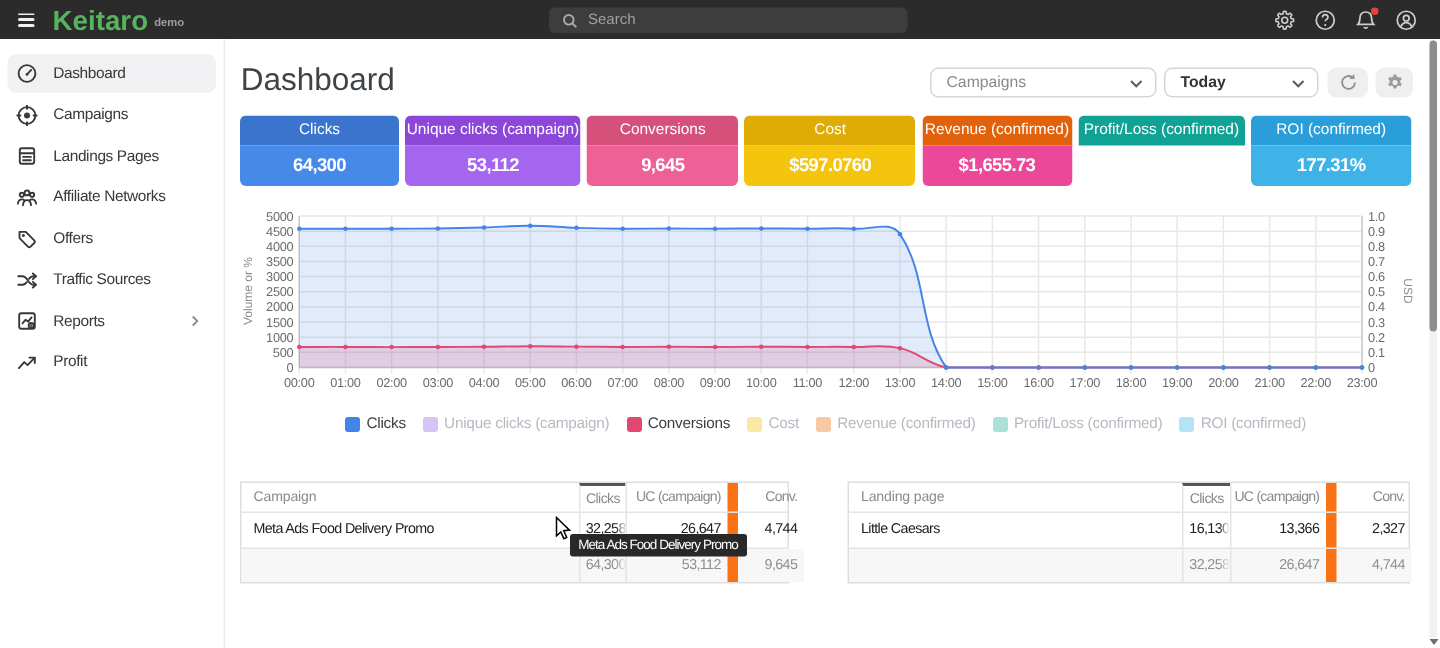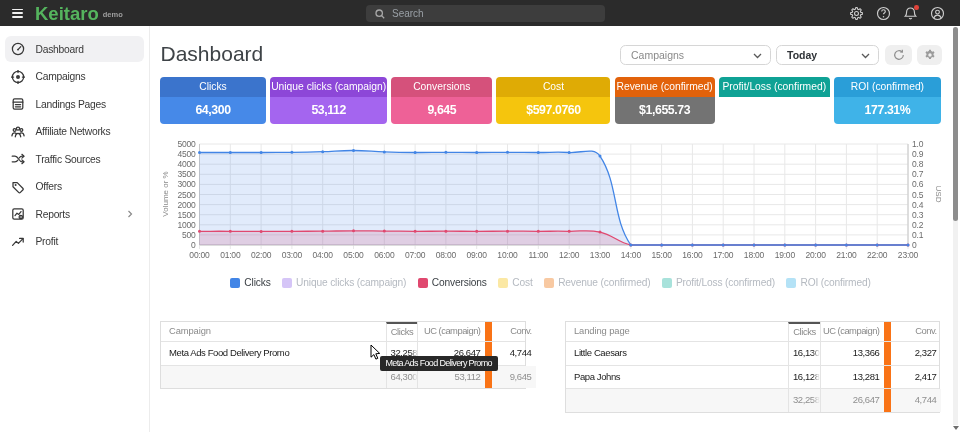--- a/index.html
+++ b/index.html
@@ -118,34 +118,34 @@
         <circle cx="10.4" cy="4.9" r="1.4"></circle>
         <circle cx="7" cy="3.6" r="1.6"></circle>
         <path d="M0.9 10.8c.3-1.9 1.4-2.9 2.7-2.9.8 0 1.4.3 1.9.8"></path>
         <path d="M13.1 10.8c-.3-1.9-1.4-2.9-2.7-2.9-.8 0-1.4.3-1.9.8"></path>
         <path d="M4.3 11.8c.2-2.1 1.3-3.4 2.7-3.4s2.5 1.3 2.7 3.4"></path>
       </svg>
       <span>Affiliate Networks</span>
     </div>
     <div class="mi">
       <svg width="14" height="14" viewBox="0 0 14 14" fill="none" stroke="#373737" stroke-width="1.25" stroke-linecap="round" stroke-linejoin="round">
+        <path d="M2 2.6h4.2l5.6 5.6c.5.5.5 1.3 0 1.8l-2.4 2.4c-.5.5-1.3.5-1.8 0L2 6.8z"></path>
+        <circle cx="4.6" cy="5" r="1" fill="#3c3c3c" stroke="none"></circle>
+      </svg>
+      <span>Offers</span>
+    </div>
+    <div class="mi">
+      <svg width="14" height="14" viewBox="0 0 14 14" fill="none" stroke="#373737" stroke-width="1.25" stroke-linecap="round" stroke-linejoin="round">
         <path d="M1.2 4.2h2.8c3.6 0 3.6 5.6 7.2 5.6h1.4"></path>
         <path d="M1.2 9.8h2.8c1.3 0 2.2-.7 2.9-1.7"></path>
         <path d="M8.3 5.9c.7-1 1.6-1.7 2.9-1.7h1.4"></path>
         <path d="M10.9 2.3l2.1 1.9-2.1 1.9" fill="none"></path>
         <path d="M10.9 7.9l2.1 1.9-2.1 1.9" fill="none"></path>
       </svg>
       <span>Traffic Sources</span>
-    </div>
-    <div class="mi">
-      <svg width="14" height="14" viewBox="0 0 14 14" fill="none" stroke="#373737" stroke-width="1.25" stroke-linecap="round" stroke-linejoin="round">
-        <path d="M2 2.6h4.2l5.6 5.6c.5.5.5 1.3 0 1.8l-2.4 2.4c-.5.5-1.3.5-1.8 0L2 6.8z"></path>
-        <circle cx="4.6" cy="5" r="1" fill="#3c3c3c" stroke="none"></circle>
-      </svg>
-      <span>Offers</span>
     </div>
     <div class="mi">
       <svg width="14" height="14" viewBox="0 0 14 14" fill="none" stroke="#373737" stroke-width="1.25" stroke-linecap="round" stroke-linejoin="round">
         <rect x="1.8" y="1.8" width="10.4" height="10.4" rx="1.4"></rect>
         <polyline points="4,8.6 6,6.2 7.8,7.4 10,4.6" fill="none"></polyline>
         <circle cx="9.8" cy="10" r="1.7" fill="#fff"></circle>
         <circle cx="9.8" cy="10" r="0.8" fill="#3c3c3c" stroke="none"></circle>
       </svg>
       <span>Reports</span>
       <svg class="chev" width="8" height="8" viewBox="0 0 8 8">
@@ -190,21 +190,21 @@
     <div class="card" style="width:101px">
       <div class="ch" style="background:#d5517b">Conversions</div>
       <div class="cb" style="background:#ee6197">9,645</div>
     </div>
     <div class="card" style="width:114px">
       <div class="ch" style="background:#dfab05">Cost</div>
       <div class="cb" style="background:#f5c50d">$597.0760</div>
     </div>
     <div class="card" style="width:100px">
       <div class="ch" style="background:#e2620b">Revenue (confirmed)</div>
-      <div class="cb" style="background:#737373">$1,655.73</div>
+      <div class="cb" style="background:#ec4899">$1,655.73</div>
     </div>
     <div class="card" style="width:111px">
       <div class="ch" style="background:#0fa295">Profit/Loss (confirmed)</div>
     </div>
     <div class="card" style="width:107px">
       <div class="ch" style="background:#2a9ed8">ROI (confirmed)</div>
       <div class="cb" style="background:#3fb3e8">177.31%</div>
     </div>
   </div>
 <svg width="781" height="130" style="position:absolute;left:160px;top:136px;overflow:visible">
@@ -396,28 +396,20 @@
       <div class="td c3" style="width:57px">Conv.</div>
     </div>
     <div class="tr">
       <div class="td c0" style="width:222px">Little Caesars</div>
       <div class="td c1" style="width:32px">
         <span>16,130</span>
       </div>
       <div class="td c2" style="width:64px">13,366</div>
       <div class="td c3" style="width:57px">2,327</div>
     </div>
-    <div class="tr">
-      <div class="td c0" style="width:222px">Papa Johns</div>
-      <div class="td c1" style="width:32px">
-        <span>16,128</span>
-      </div>
-      <div class="td c2" style="width:64px">13,281</div>
-      <div class="td c3" style="width:57px">2,417</div>
-    </div>
     <div class="tr tf">
       <div class="td c0" style="width:222px"></div>
       <div class="td c1" style="width:32px">
         <span>32,258</span>
       </div>
       <div class="td c2" style="width:64px">26,647</div>
       <div class="td c3" style="width:57px">4,744</div>
     </div>
   </div>
 <div class="tooltip">Meta Ads Food Delivery Promo</div>

